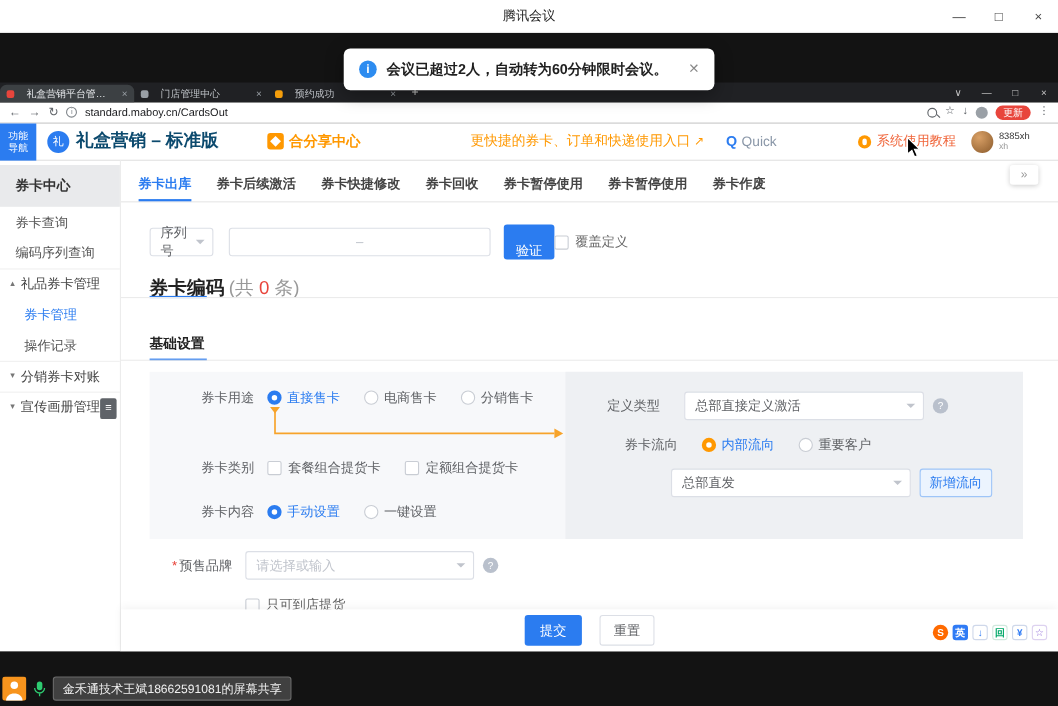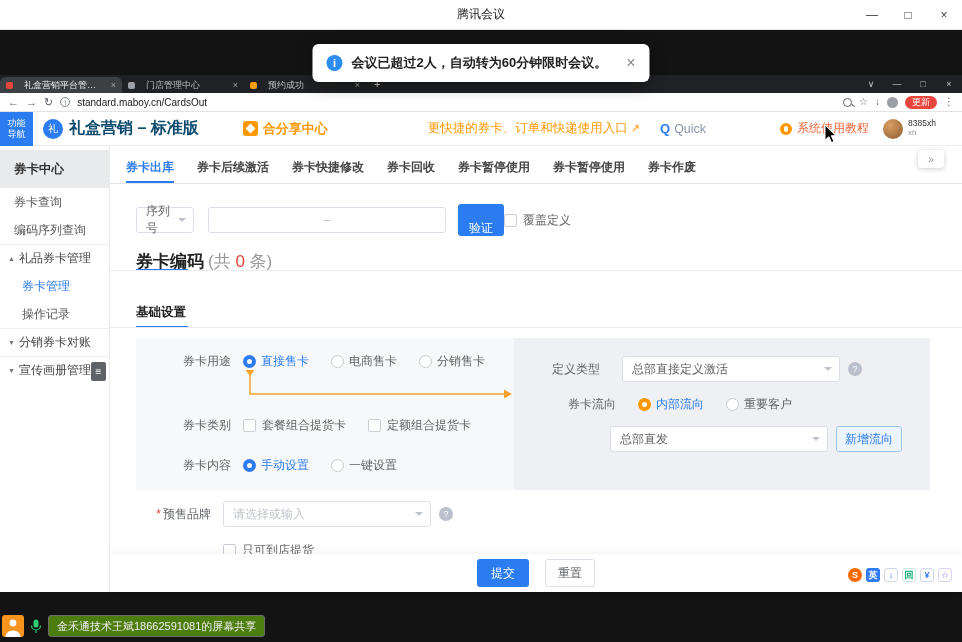--- a/index.html
+++ b/index.html
@@ -136,21 +136,21 @@
 .ext-i:nth-child(2){background:#2f7bf5;color:#fff}
 .ext-i:nth-child(3){color:#2f7bf5;border:1px solid #cfd8ea}
 .ext-i:nth-child(4){color:#00a868;border:1px solid #cfe8dd}
 .ext-i:nth-child(5){color:#2f7bf5;border:1px solid #cfd8ea}
 .ext-i:nth-child(6){color:#8a64d6;border:1px solid #ddd2f0}
 
 .flow-arrow{position:absolute;left:0;top:0;width:852px;height:446px;pointer-events:none}
 
 
 .sharebar{position:absolute;left:0;bottom:3px;height:26px;display:flex;align-items:center;gap:6px;padding-left:2px;z-index:30}
-.share-pill{height:22px;background:#4d7c0f;border:1px solid #6b6b6b;border-radius:3px;display:flex;align-items:center;padding:0 8px;color:#f0f0f0;font-size:11px;white-space:nowrap}
+.share-pill{height:22px;background:#404040;border:1px solid #6b6b6b;border-radius:3px;display:flex;align-items:center;padding:0 8px;color:#f0f0f0;font-size:11px;white-space:nowrap}
 
 .cursor{position:absolute;left:824px;top:94px;z-index:99}
 </style>
 </head>
 <body>
 
 <div class="titlebar">
   <div class="mt-title">腾讯会议</div>
   <div class="win-controls">
     <div class="win-btn">—</div>

